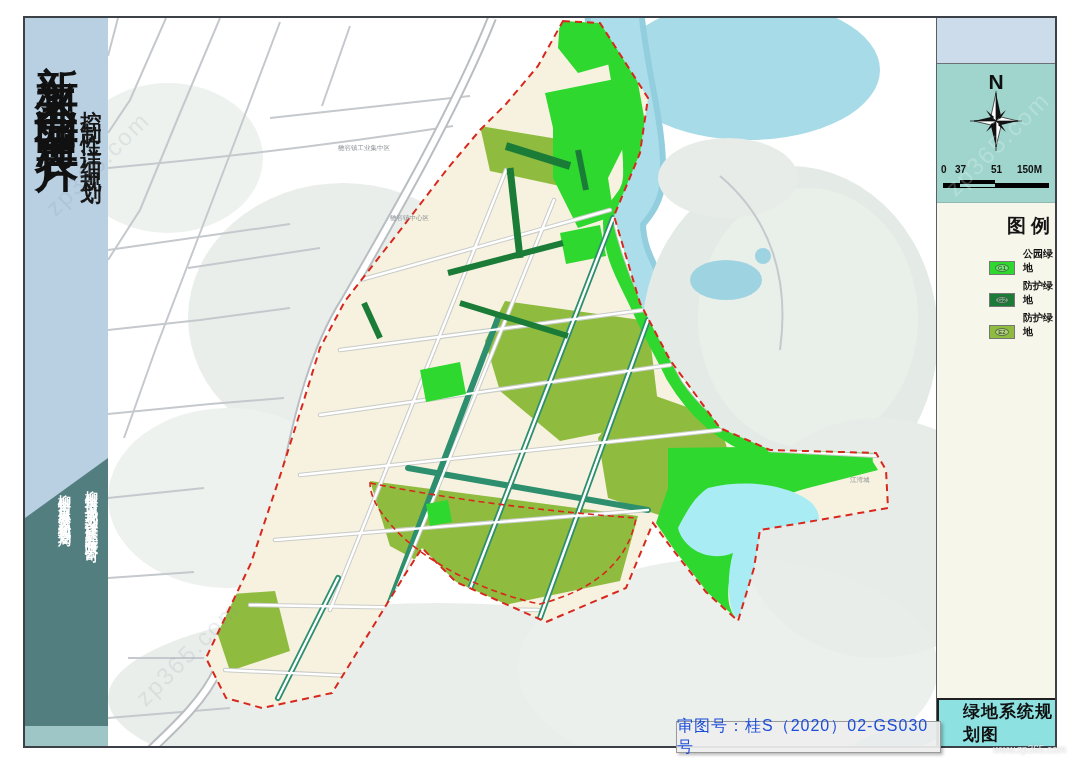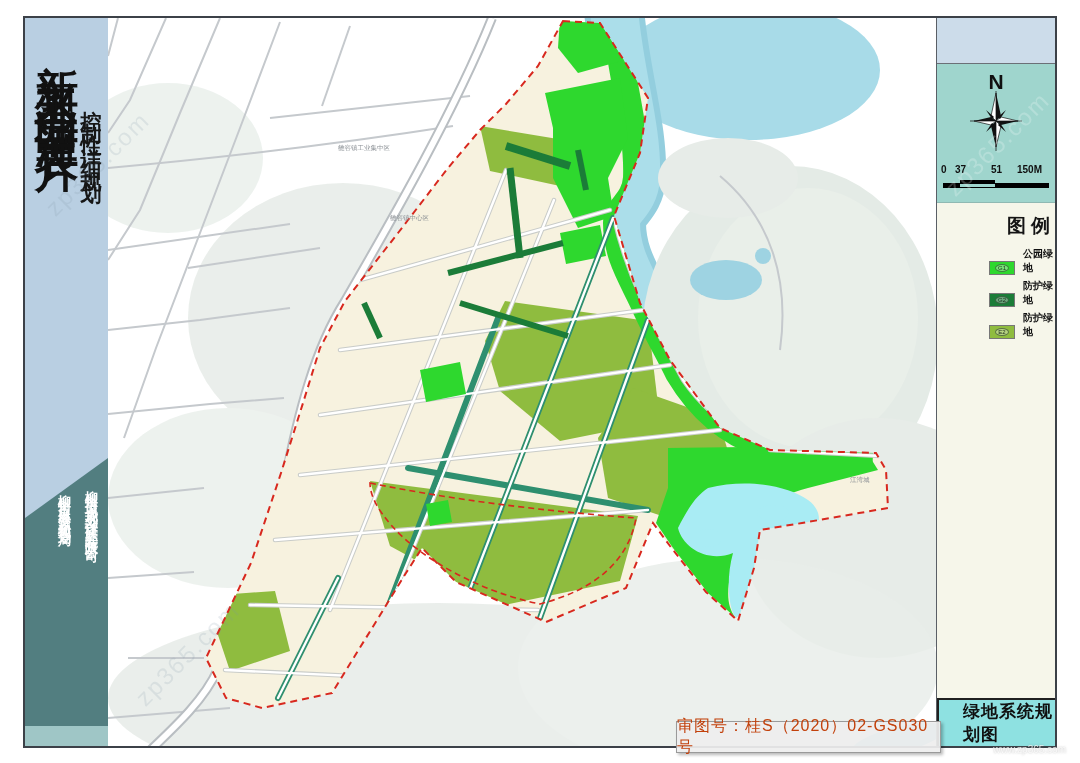--- a/index.html
+++ b/index.html
@@ -55,21 +55,21 @@
   .legend-label{margin-left:8px;font-size:10px;color:#111;font-weight:bold;}
   .sheet-title-box{height:46px;background:#8ee1e1;border-top:2px solid #202020;
                    border-left:2px solid #202020;display:flex;align-items:center;
                    justify-content:center;font-size:17px;font-weight:bold;color:#101010;
                    letter-spacing:1px;padding-left:24px;}
   
   .approval-bar{position:absolute;left:676px;top:721px;width:263px;height:30px;
                 background:rgba(238,238,238,.93);border:1px solid #9a9a9a;
                 box-shadow:2px 2px 3px rgba(0,0,0,.28);
                 display:flex;align-items:center;justify-content:center;
-                font-size:16px;color:#c2410c;letter-spacing:1px;z-index:30;}
+                font-size:16px;color:#1d4ed8;letter-spacing:1px;z-index:30;}
   
   .wm{position:absolute;color:#7d93a5;opacity:.16;font-size:24px;letter-spacing:2px;
       transform:rotate(-45deg);pointer-events:none;z-index:25;}
   .wm-big{position:absolute;right:6px;bottom:30px;z-index:26;display:flex;align-items:center;
           pointer-events:none;}
   .wm-big .site{font-size:44px;font-weight:bold;color:rgba(255,255,255,.72);
           text-shadow:0 0 3px rgba(110,110,110,.55);letter-spacing:2px;}
   .wm-url{position:absolute;right:14px;bottom:8px;z-index:26;font-size:10px;
           color:rgba(255,255,255,.8);text-shadow:0 0 2px rgba(120,120,120,.5);}
   .map-svg{position:absolute;left:83px;top:0;}

